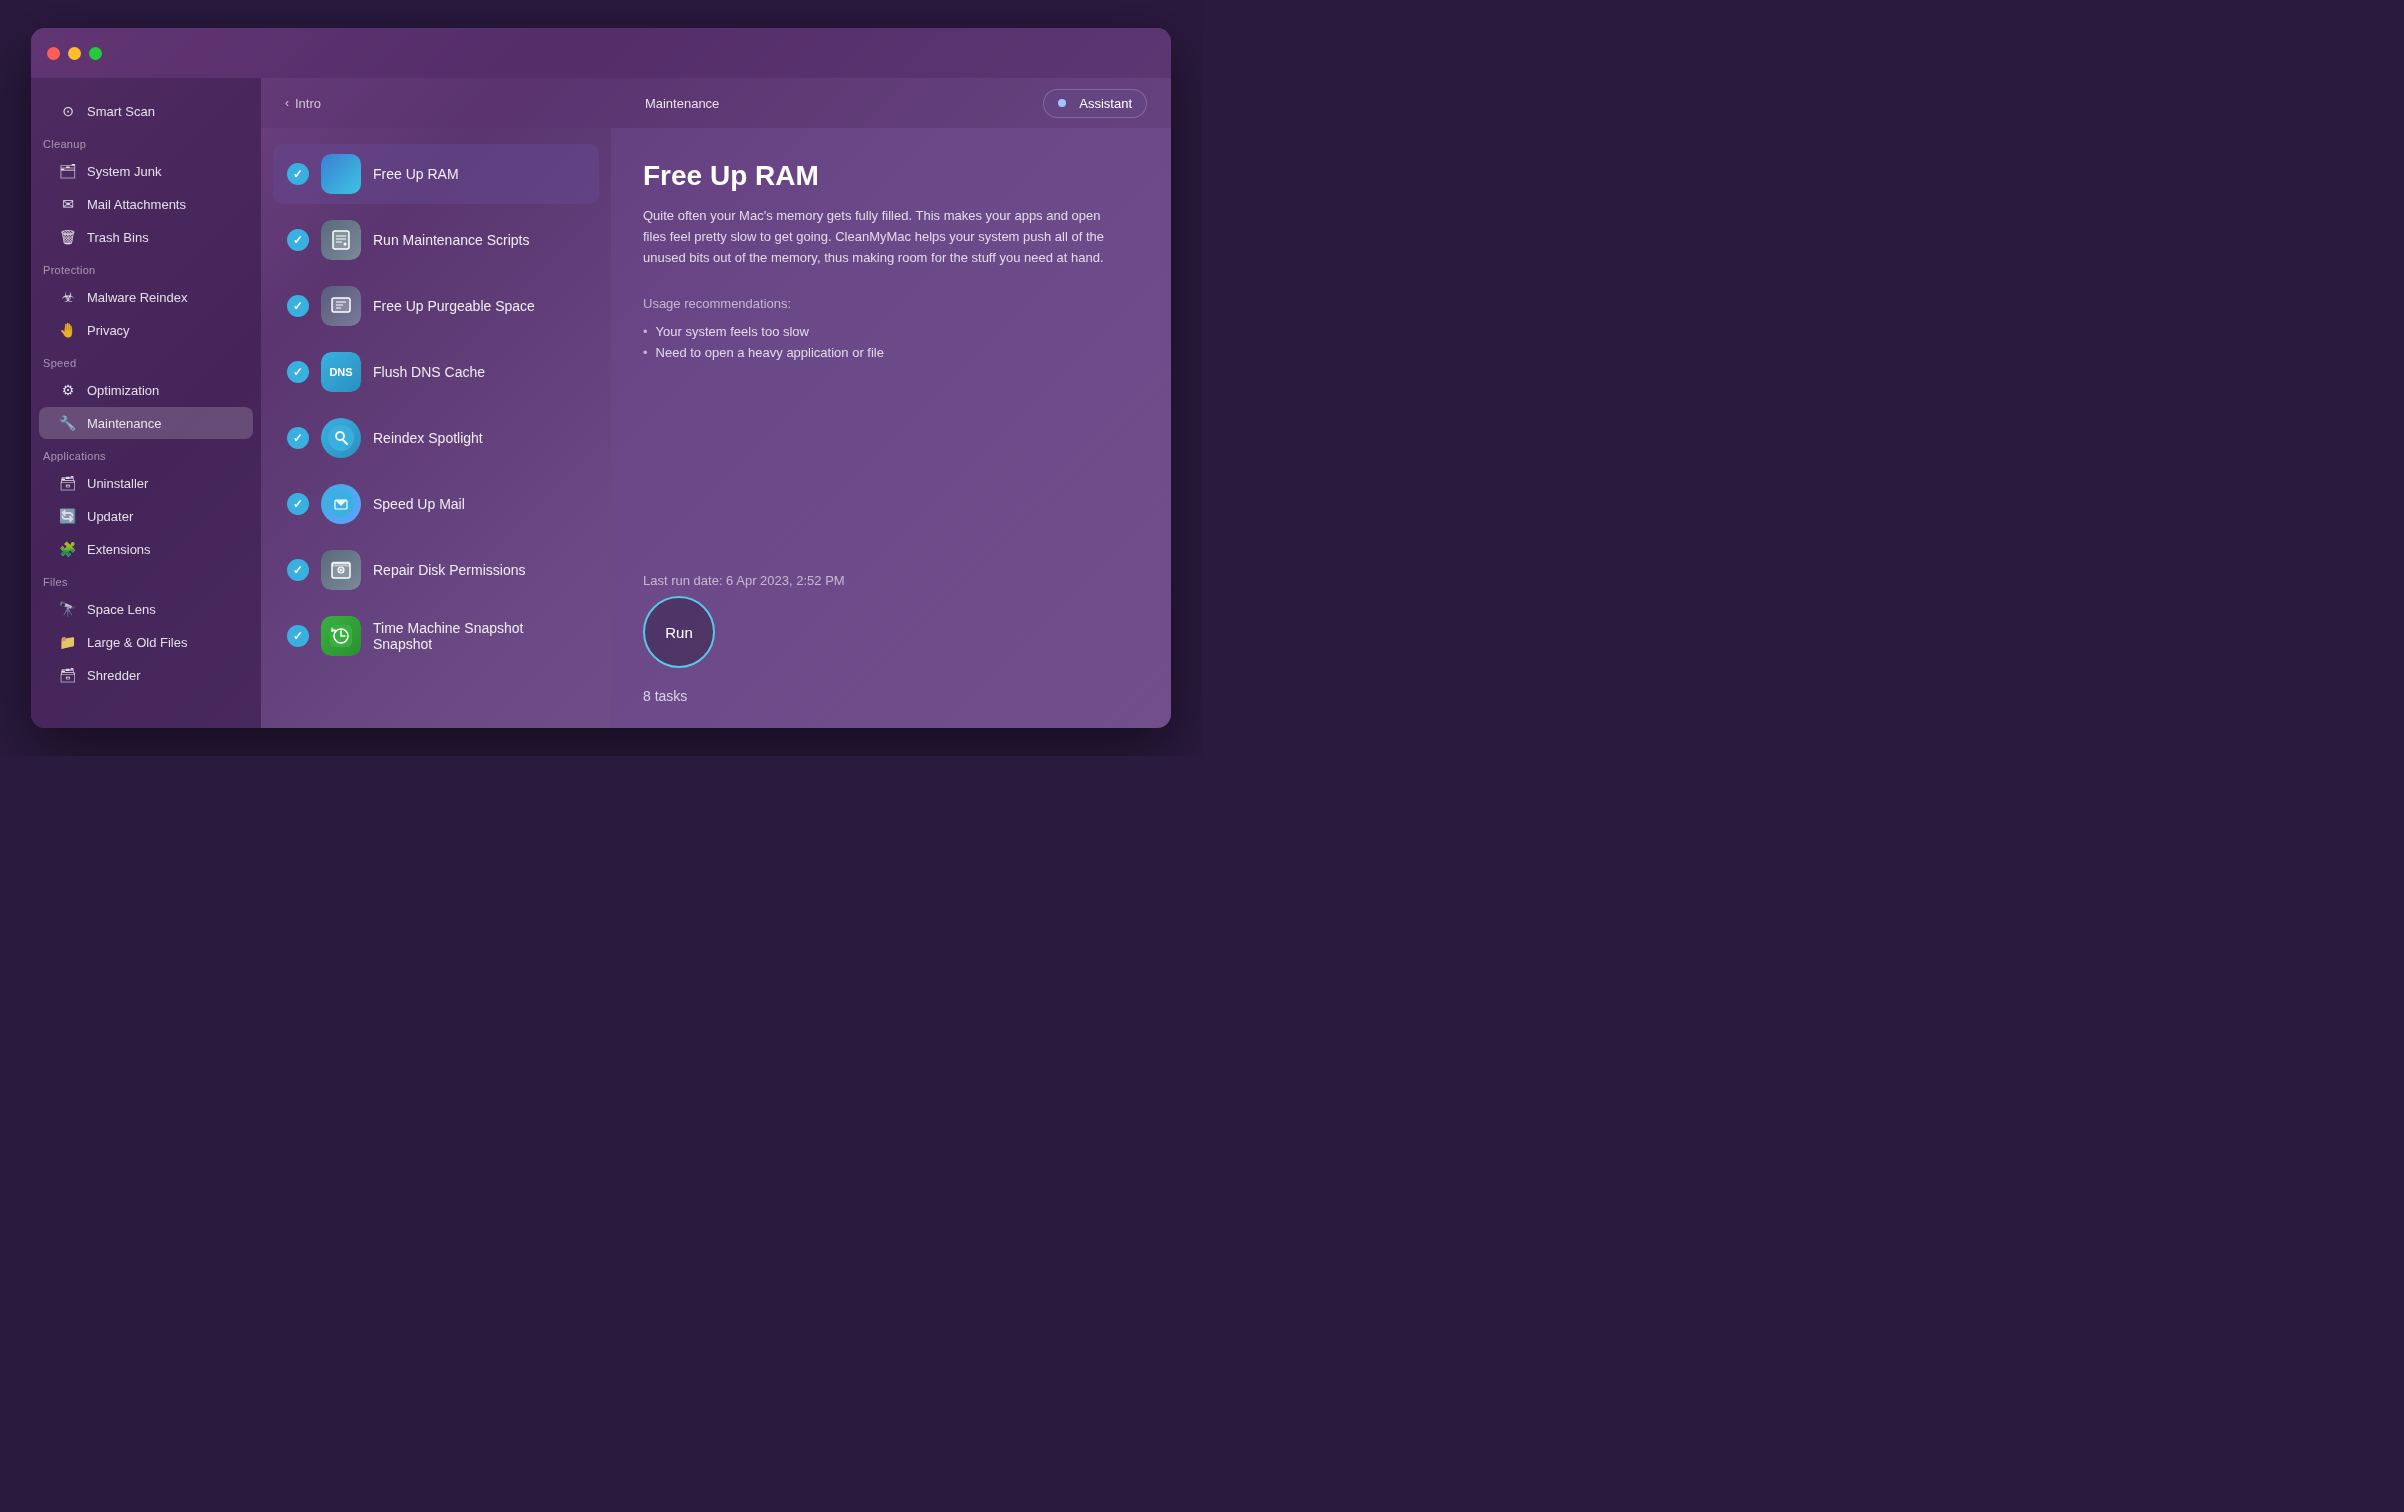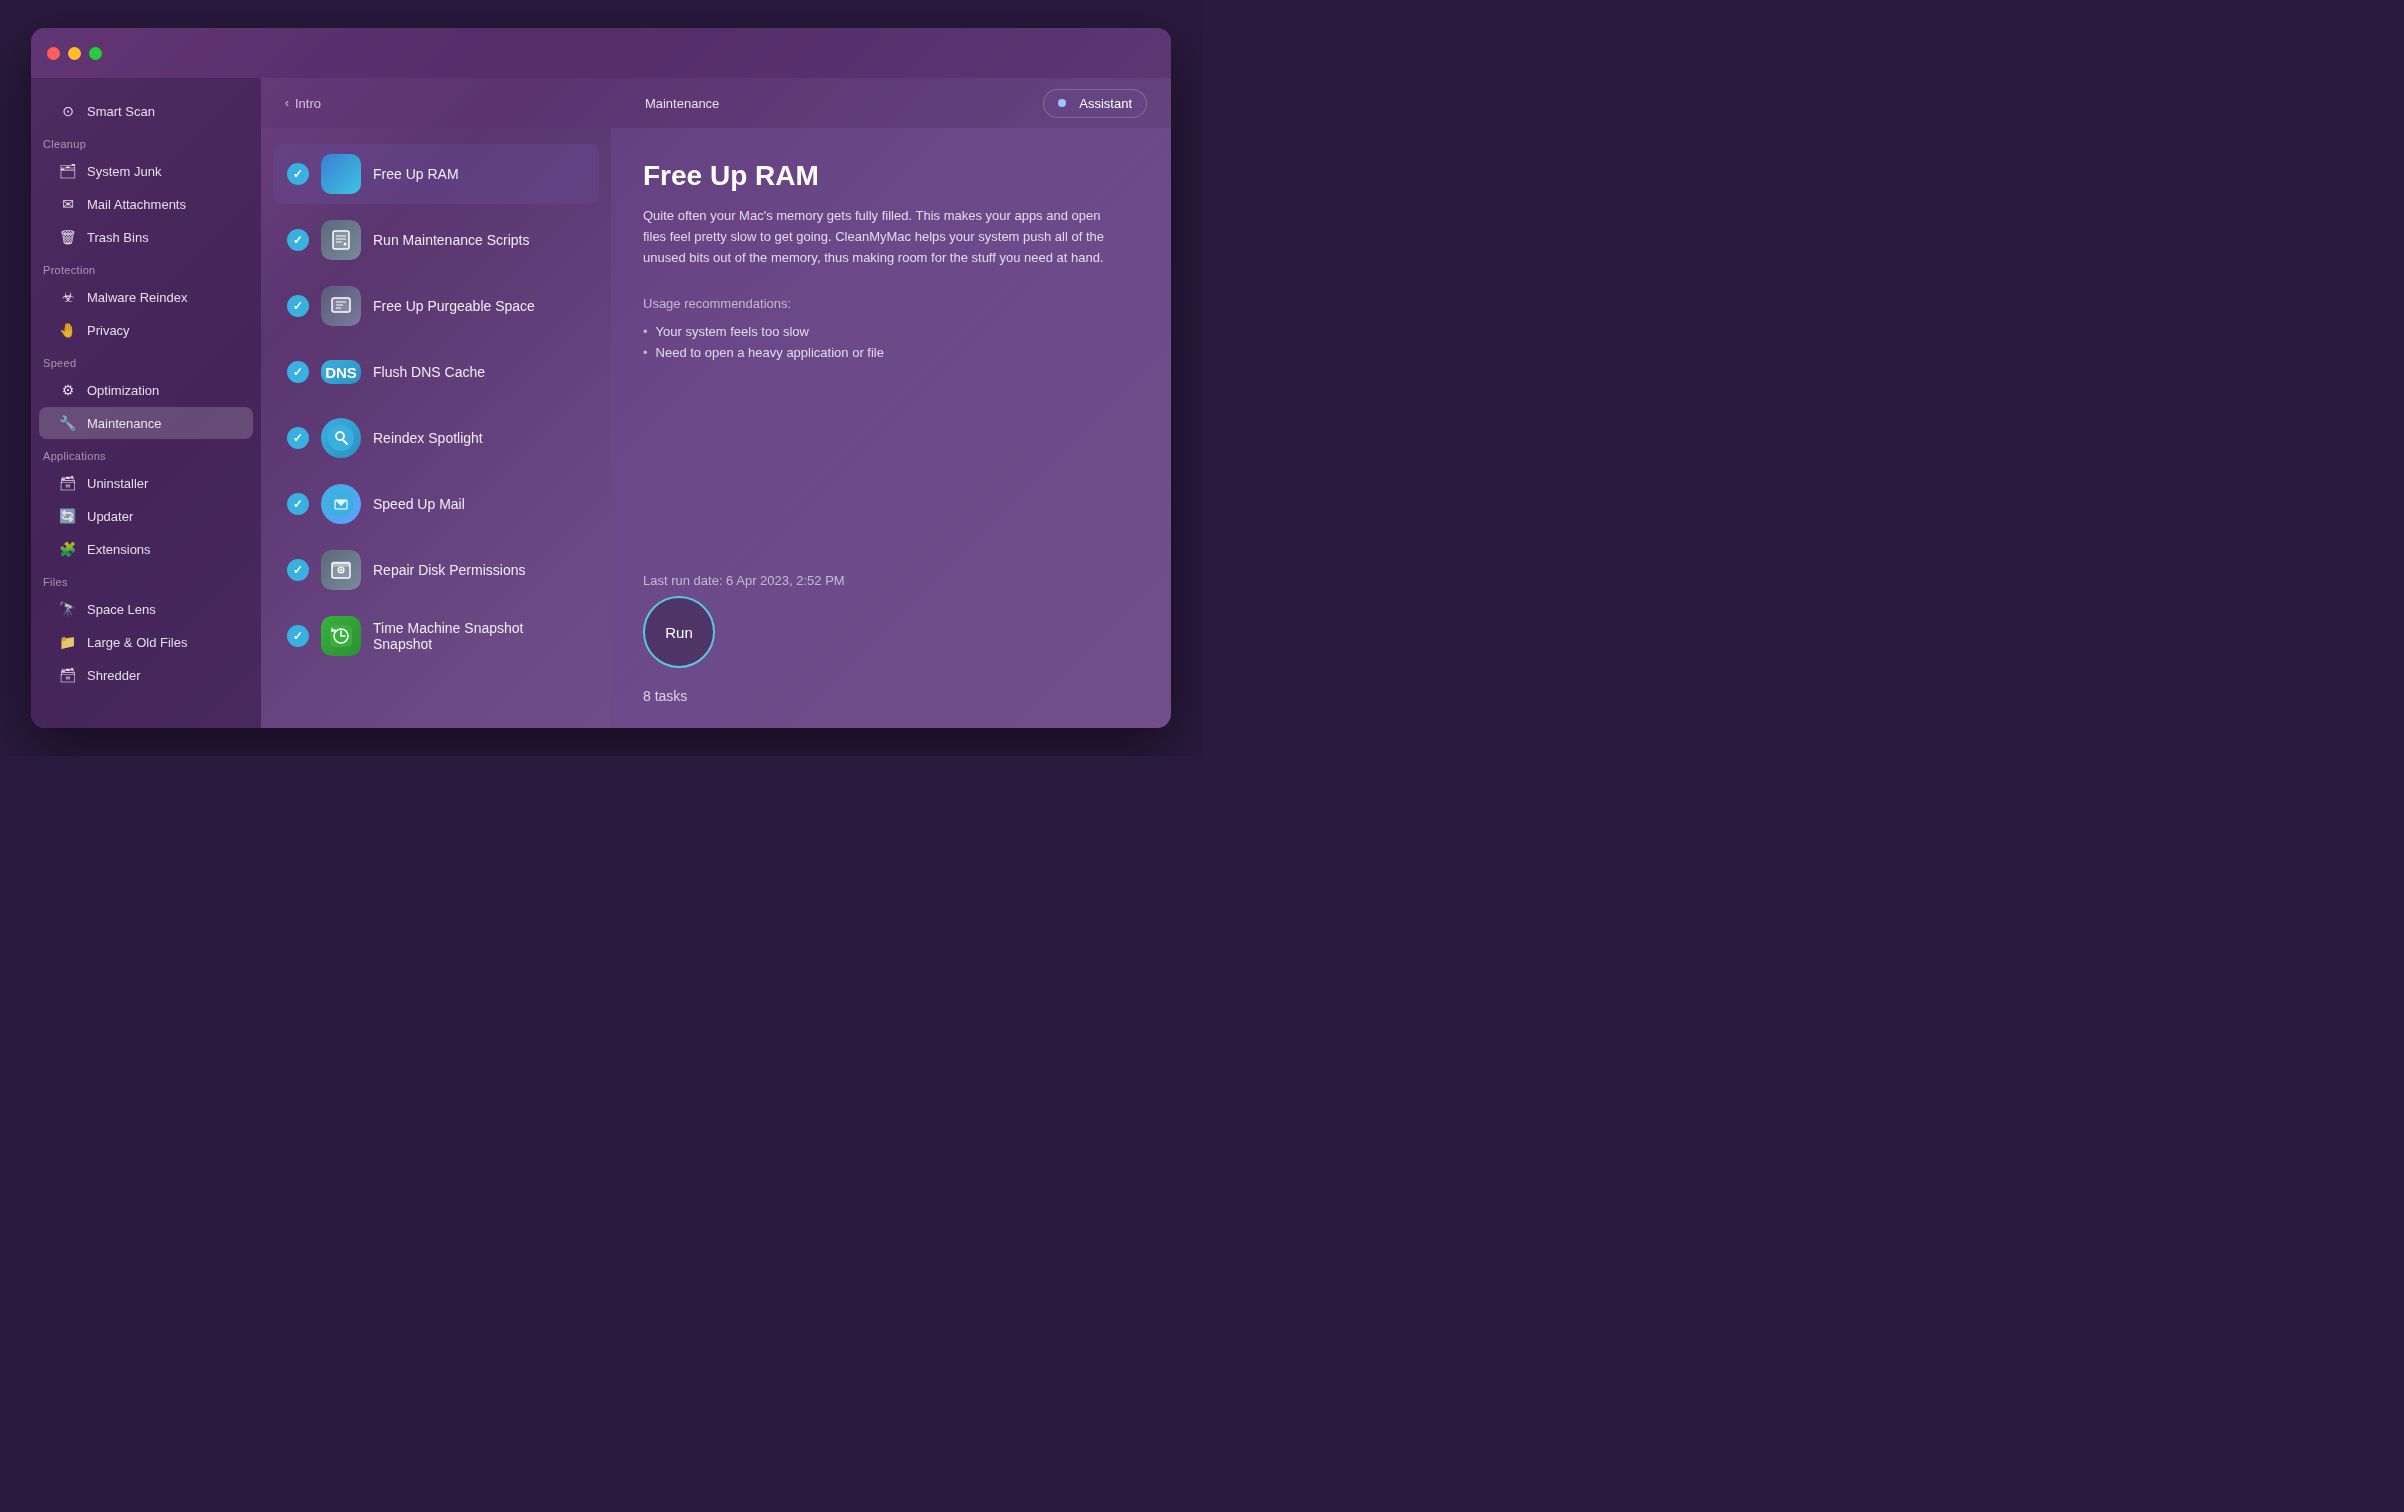--- a/index.html
+++ b/index.html
@@ -220,23 +220,23 @@
       width: 40px; height: 40px; border-radius: 10px;
       display: flex; align-items: center; justify-content: center;
     }
     .icon-scripts {
       background: linear-gradient(135deg, #5a6a7a, #7a8a9a);
       width: 40px; height: 40px; border-radius: 10px;
       display: flex; align-items: center; justify-content: center;
     }
     .icon-dns {
       background: linear-gradient(135deg, #3ab0e0, #2a90c0);
-      width: 40px; height: 24px; border-radius: 10px;
-      display: flex; align-items: center; justify-content: center;
-      font-size: 15px; font-weight: bold; color: white;
+      width: 40px; height: 40px; border-radius: 10px;
+      display: flex; align-items: center; justify-content: center;
+      font-size: 11px; font-weight: bold; color: white;
     }
     .icon-mail {
       background: linear-gradient(135deg, #3ab0e0, #60a0ff);
       width: 40px; height: 40px; border-radius: 50%;
       display: flex; align-items: center; justify-content: center;
       font-size: 18px;
     }
     .icon-spotlight {
       background: linear-gradient(135deg, #3ab0e0, #2a90c0);
       width: 40px; height: 40px; border-radius: 50%;

